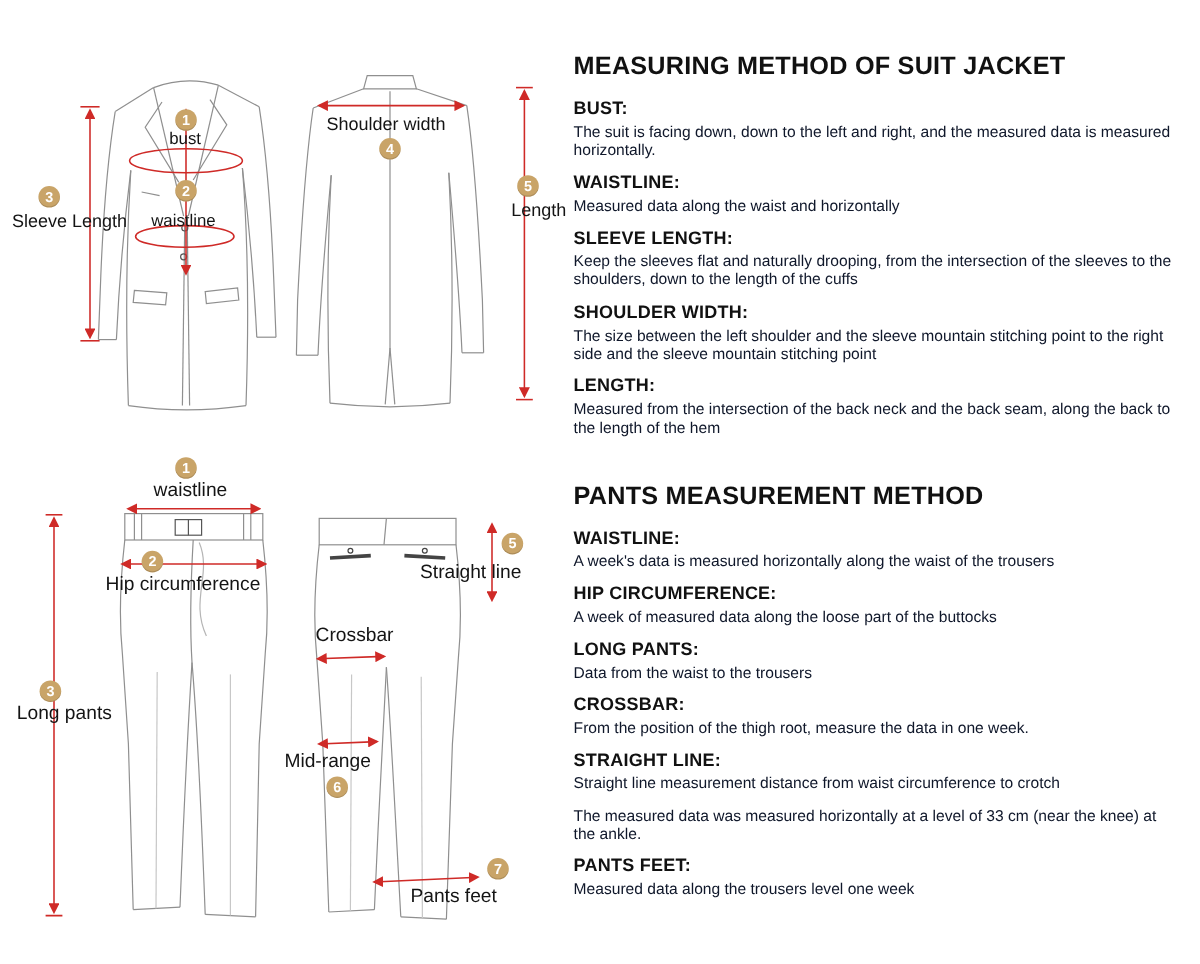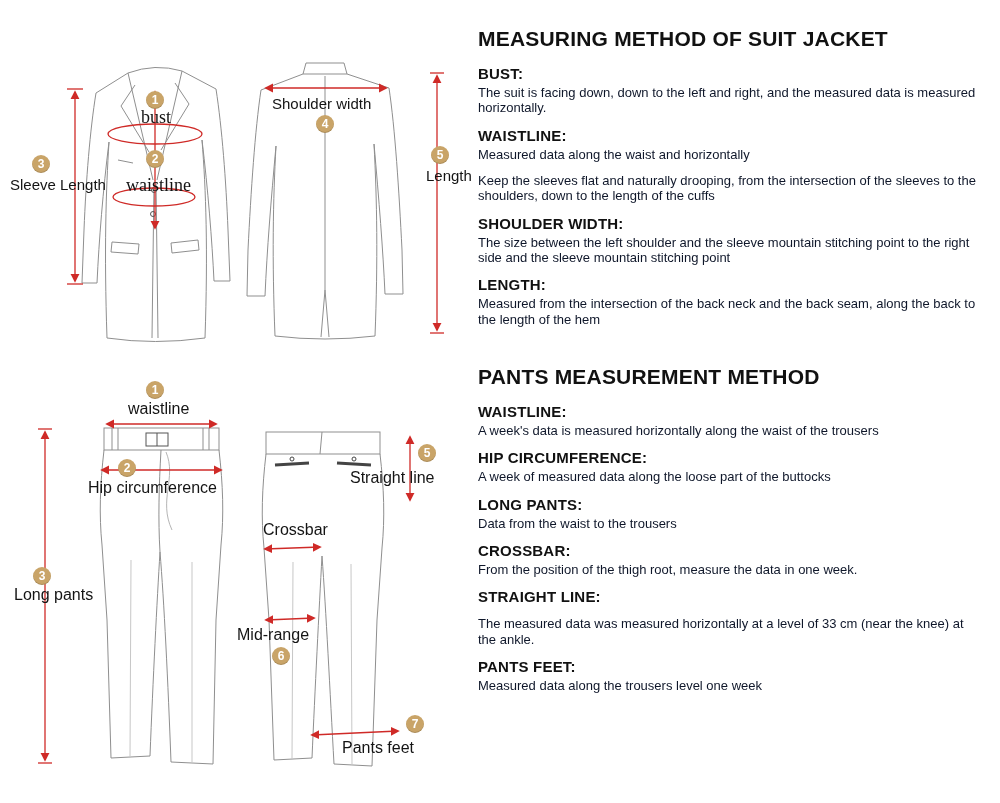--- a/index.html
+++ b/index.html
@@ -10,24 +10,24 @@
   .stage{position:absolute;left:0;top:0;width:1000px;height:803px;}
   .diagram-layer{position:absolute;left:0;top:0;width:470px;height:803px;}
   .diagram-layer svg{position:absolute;left:0;top:0;}
   .badge{
     position:absolute;width:18px;height:18px;border-radius:50%;
     background:#c9a468;color:#ffffff;font-size:12px;font-weight:bold;
     display:flex;align-items:center;justify-content:center;line-height:1;
     box-shadow:inset 0 -1px 0 rgba(0,0,0,.15);
   }
   .dlabel{position:absolute;color:#141414;font-size:15px;white-space:nowrap;}
-  .dlabel.small{font-size:18px;font-family:Liberation Serif, serif;}
+  .dlabel.small{font-size:14px;}
   .dlabel.pants{font-size:16px;}
   
-  .text-col{position:absolute;left:478px;top:27px;width:514px;}
+  .text-col{position:absolute;left:478px;top:44px;width:514px;}
   .method-title{font-size:21px;font-weight:bold;color:#111;margin:0 0 14px 0;letter-spacing:.2px;}
   .method-title.pants{margin-top:38px;}
   .sec{margin:0 16px 11px 0;}
   .sec h3{font-size:15px;font-weight:bold;color:#111;margin:0 0 3px 0;letter-spacing:.2px;}
   .sec p{font-size:13px;line-height:1.18;color:#0f172a;margin:0;}
 </style>
 </head>
 <body>
 
 <div class="stage">
@@ -176,20 +176,21 @@
 
     <div class="sec">
       <h3>BUST:</h3>
       <p>The suit is facing down, down to the left and right, and the measured data is measured horizontally.</p>
     </div>
     <div class="sec">
       <h3>WAISTLINE:</h3>
       <p>Measured data along the waist and horizontally</p>
     </div>
     <div class="sec">
+      <h3>SLEEVE LENGTH:</h3>
       <p>Keep the sleeves flat and naturally drooping, from the intersection of the sleeves to the shoulders, down to the length of the cuffs</p>
     </div>
     <div class="sec">
       <h3>SHOULDER WIDTH:</h3>
       <p>The size between the left shoulder and the sleeve mountain stitching point to the right side and the sleeve mountain stitching point</p>
     </div>
     <div class="sec">
       <h3>LENGTH:</h3>
       <p>Measured from the intersection of the back neck and the back seam, along the back to the length of the hem</p>
     </div>
@@ -207,20 +208,21 @@
     <div class="sec">
       <h3>LONG PANTS:</h3>
       <p>Data from the waist to the trousers</p>
     </div>
     <div class="sec">
       <h3>CROSSBAR:</h3>
       <p>From the position of the thigh root, measure the data in one week.</p>
     </div>
     <div class="sec">
       <h3>STRAIGHT LINE:</h3>
+      <p>Straight line measurement distance from waist circumference to crotch</p>
     </div>
     <div class="sec">
       <p>The measured data was measured horizontally at a level of 33 cm (near the knee) at the ankle.</p>
     </div>
     <div class="sec">
       <h3>PANTS FEET:</h3>
       <p>Measured data along the trousers level one week</p>
     </div>
 
   </div>

